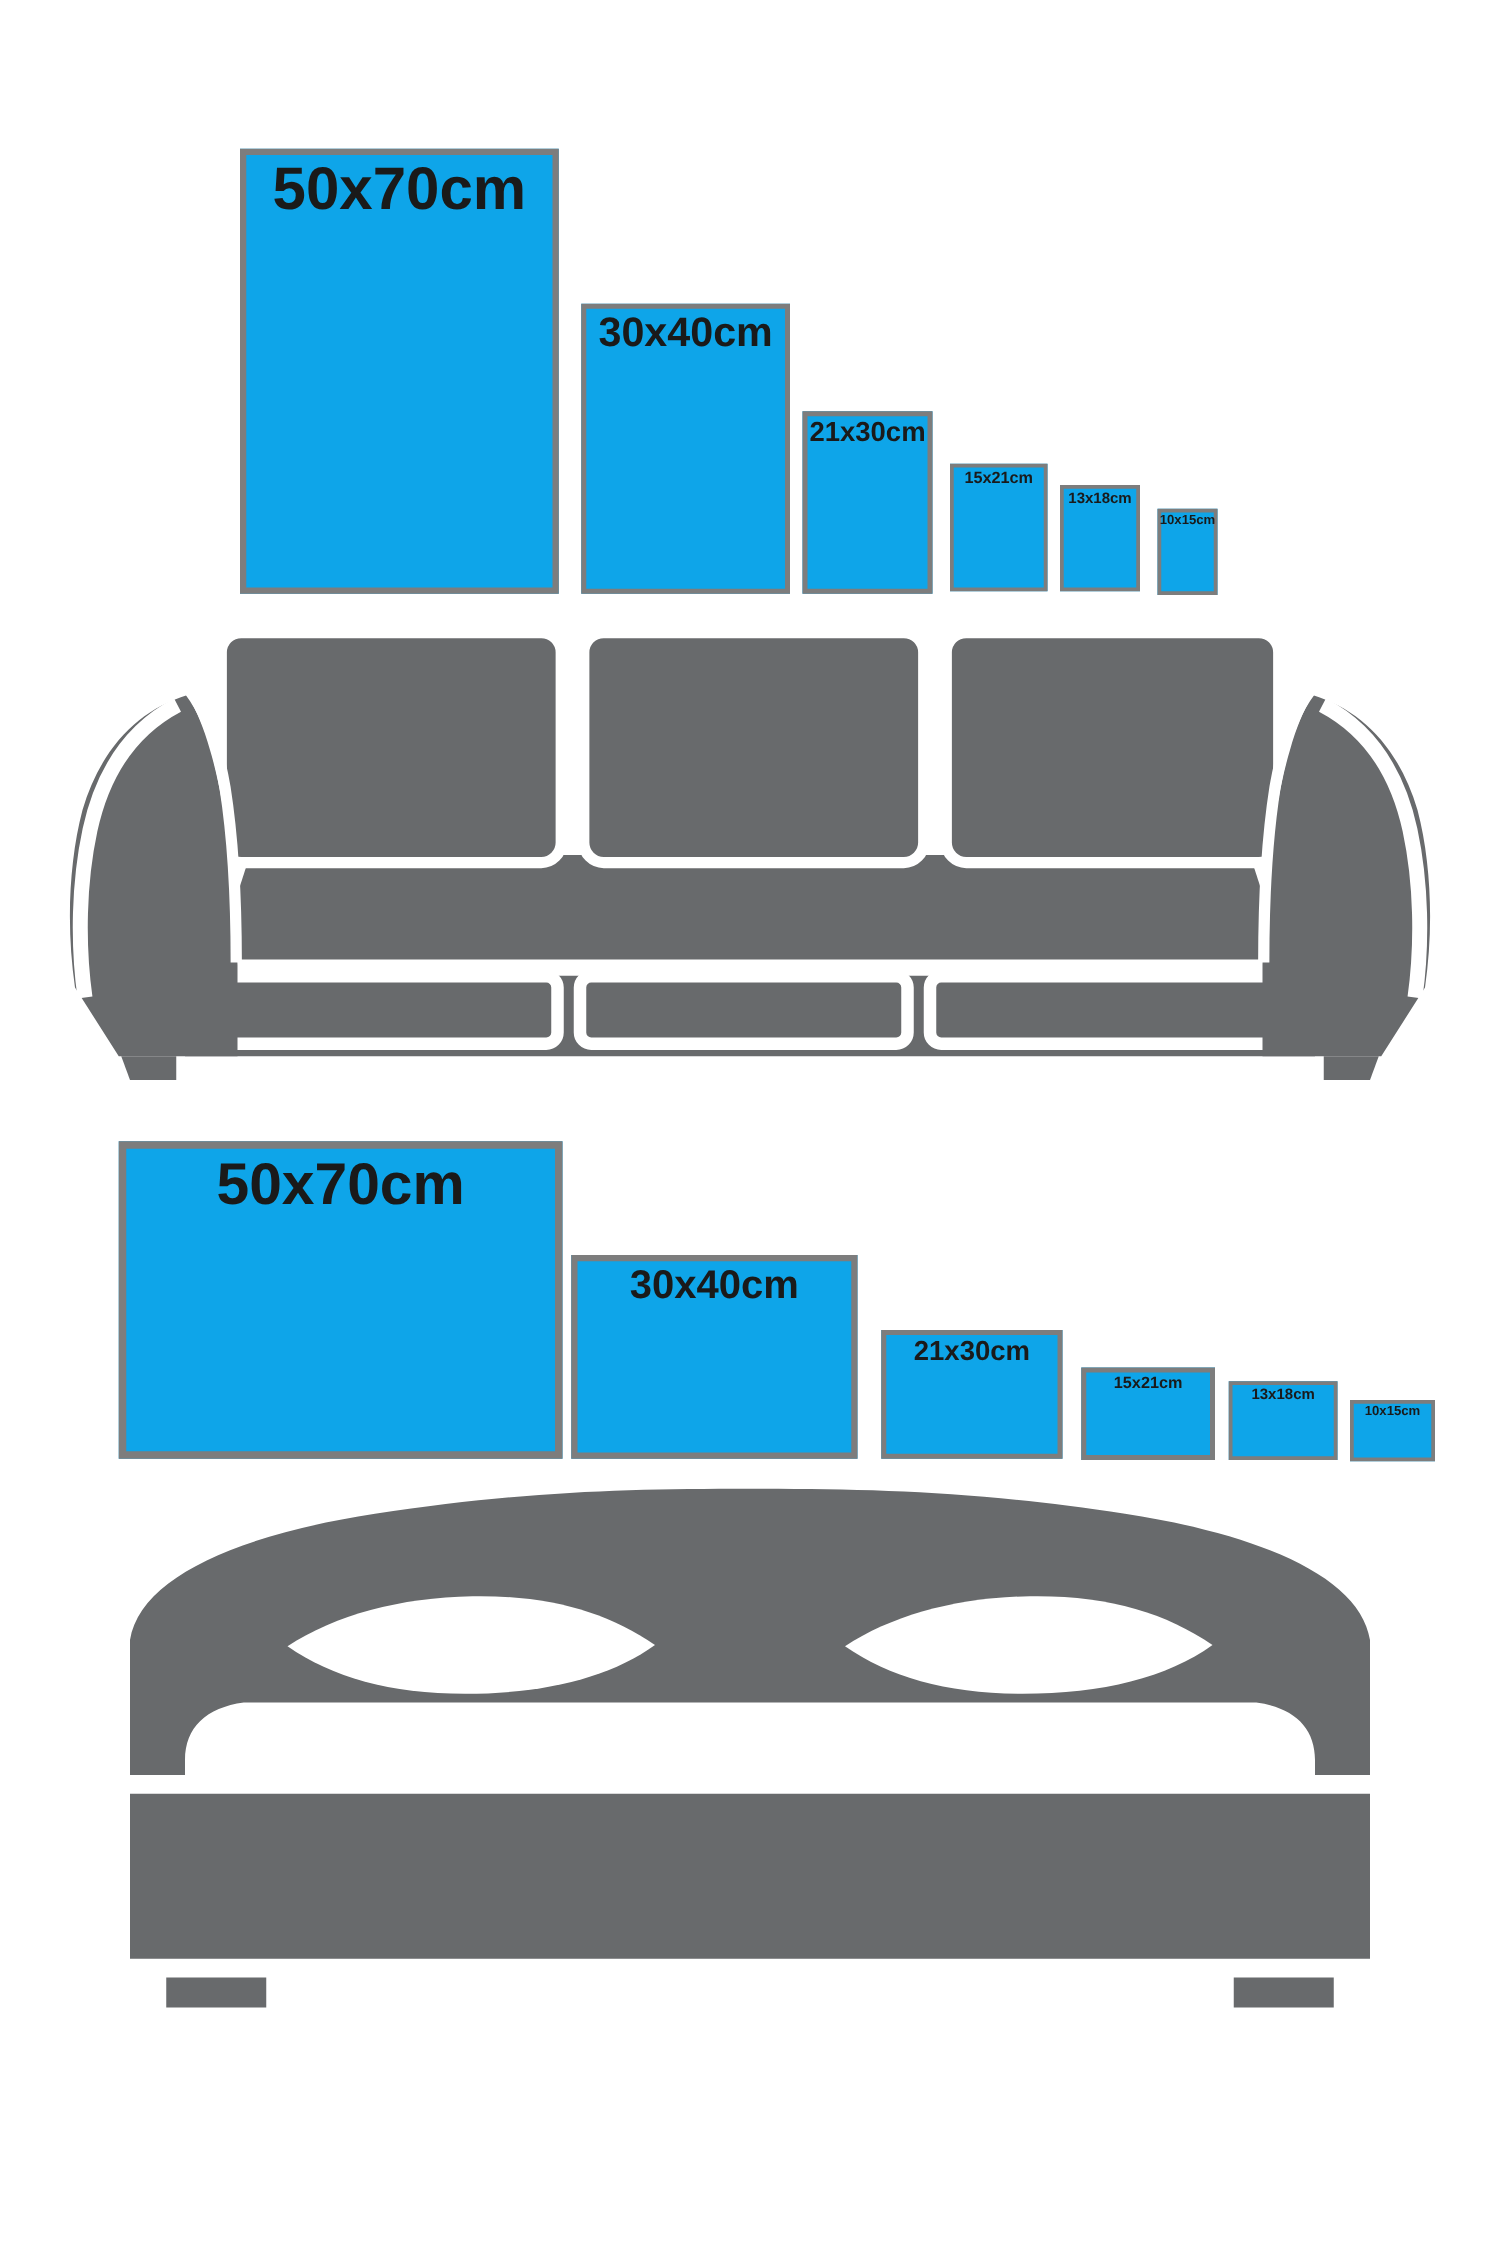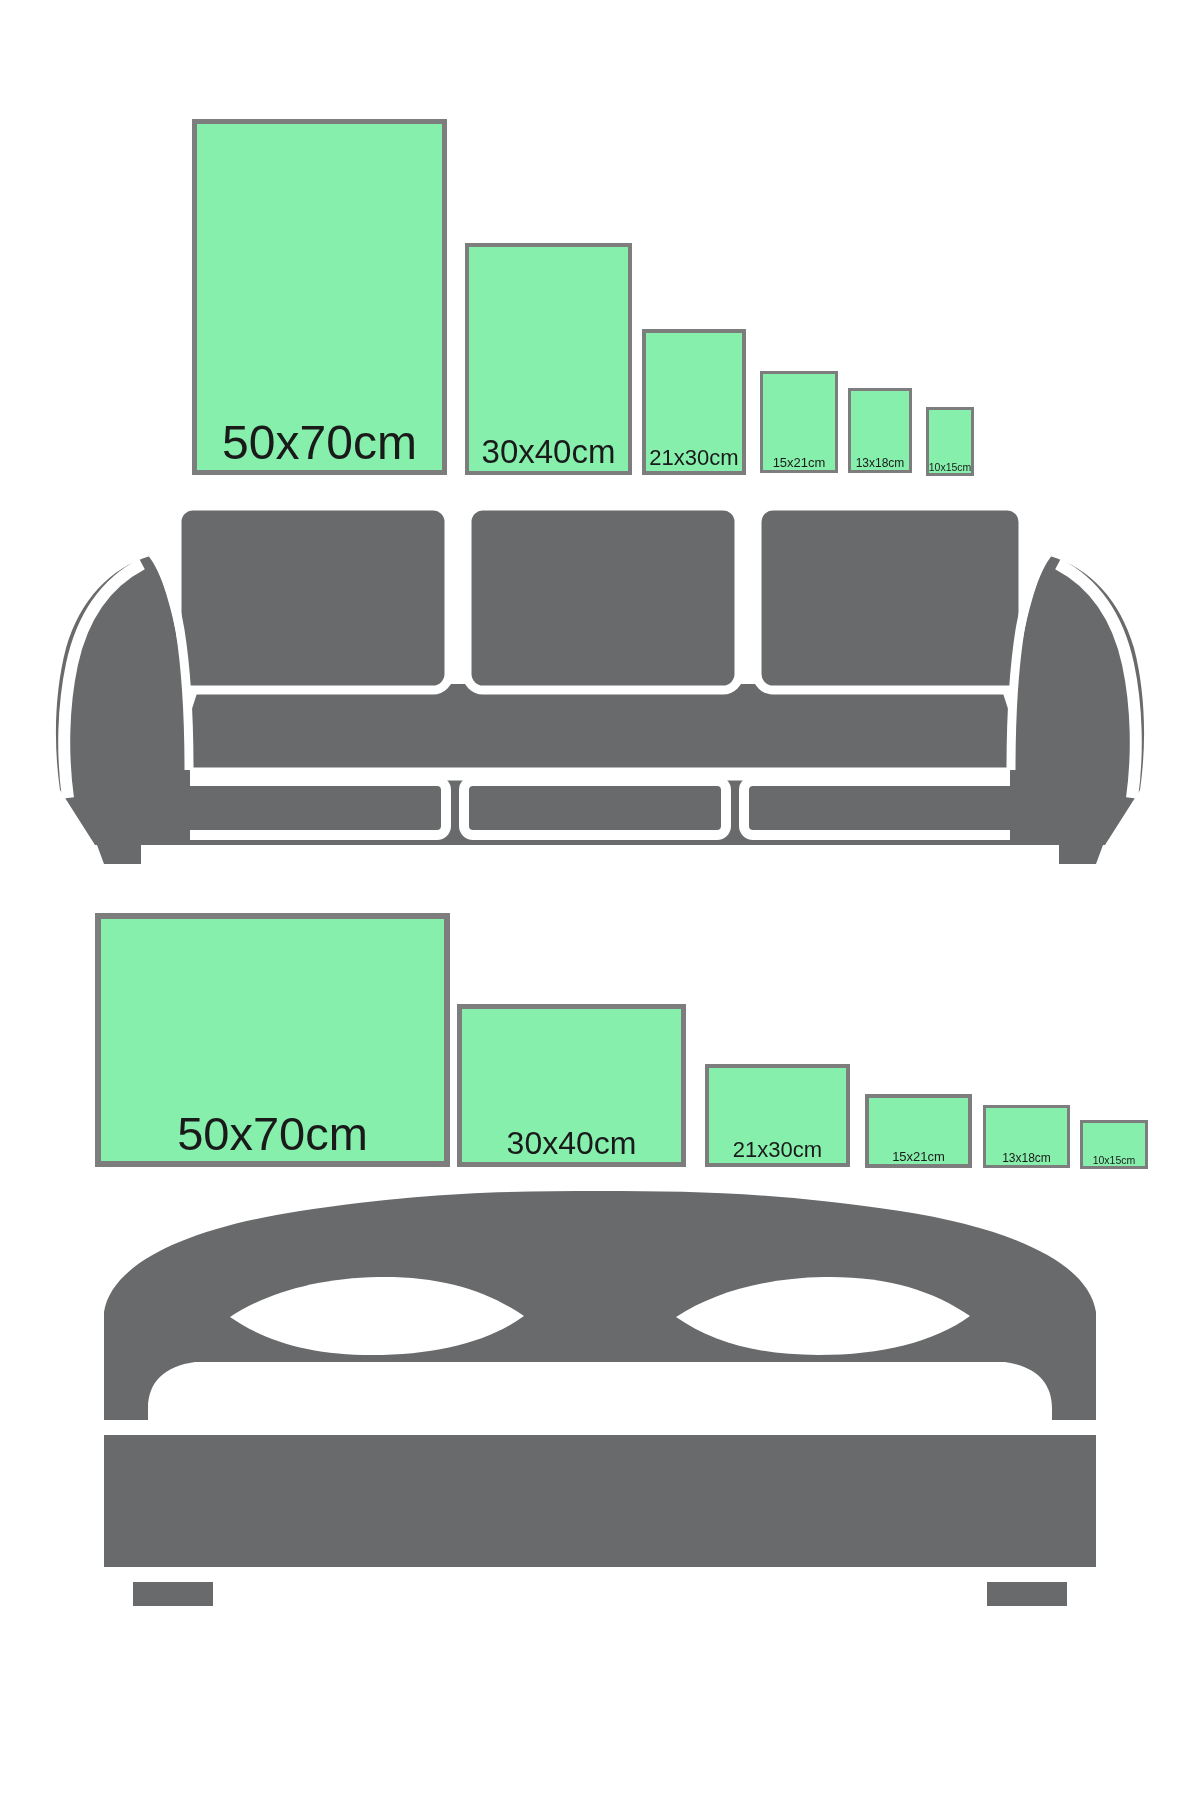--- a/index.html
+++ b/index.html
@@ -26,28 +26,29 @@
     left:0; top:0;
     width:1200px;
     height:1800px;
   }
   .furniture-svg .g{ fill:var(--furn); }
   .furniture-svg .w{ fill:#ffffff; }
   .furniture-svg .wl{ fill:none; stroke:#ffffff; }
   .frame{
     position:absolute;
     box-sizing:border-box;
-    background:#86efac;
+    background:#0ea5e9;
     border-style:solid;
     border-color:var(--frame-border);
     display:flex;
-    align-items:flex-end;
+    align-items:flex-start;
     justify-content:center;
     color:var(--text);
     white-space:nowrap;
+    font-weight:bold;
   }
   
   .tf1{left:192px; top:119px; width:255px; height:356px; border-width:5px; font-size:48px;}
   .tf2{left:465px; top:243px; width:167px; height:232px; border-width:4px; font-size:33px;}
   .tf3{left:642px; top:329px; width:104px; height:146px; border-width:4px; font-size:22px;}
   .tf4{left:760px; top:371px; width:78px;  height:102px; border-width:3px; font-size:13px;}
   .tf5{left:848px; top:388px; width:64px;  height:85px;  border-width:3px; font-size:12px;}
   .tf6{left:926px; top:407px; width:48px;  height:69px;  border-width:3px; font-size:10.5px;}
   
   .bf1{left:95px;   top:913px;  width:355px; height:254px; border-width:6px; font-size:47px;}

